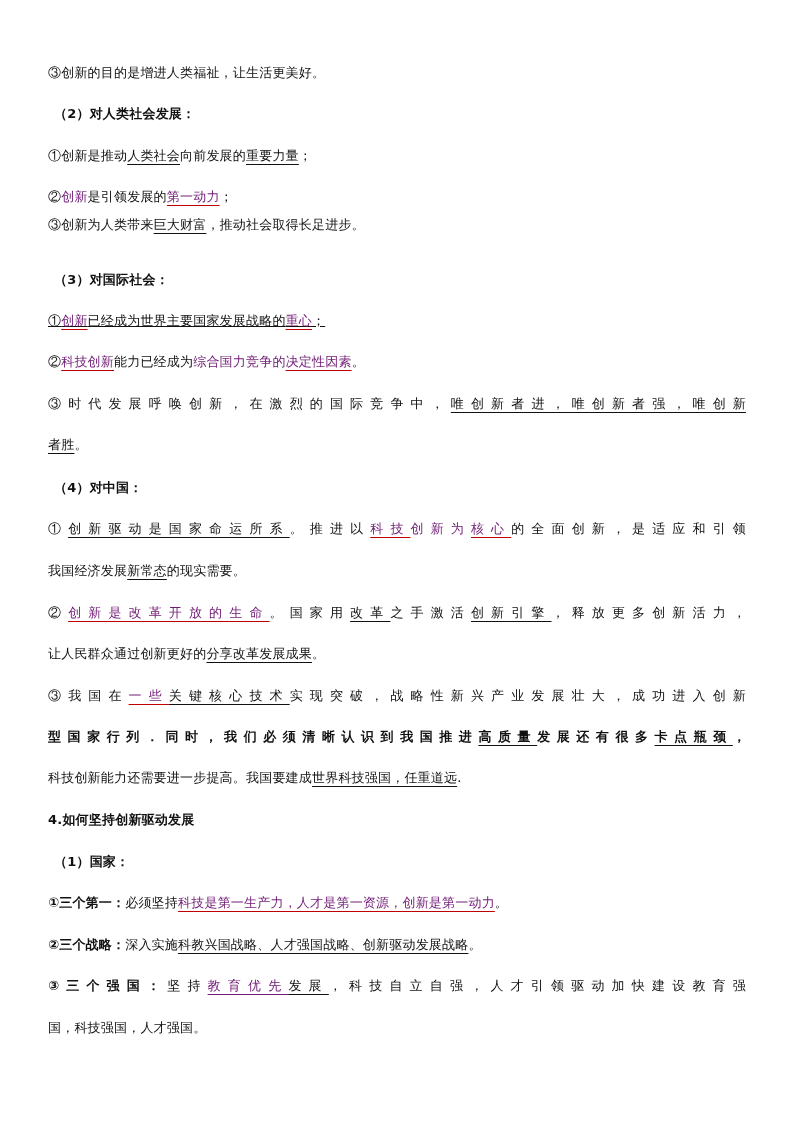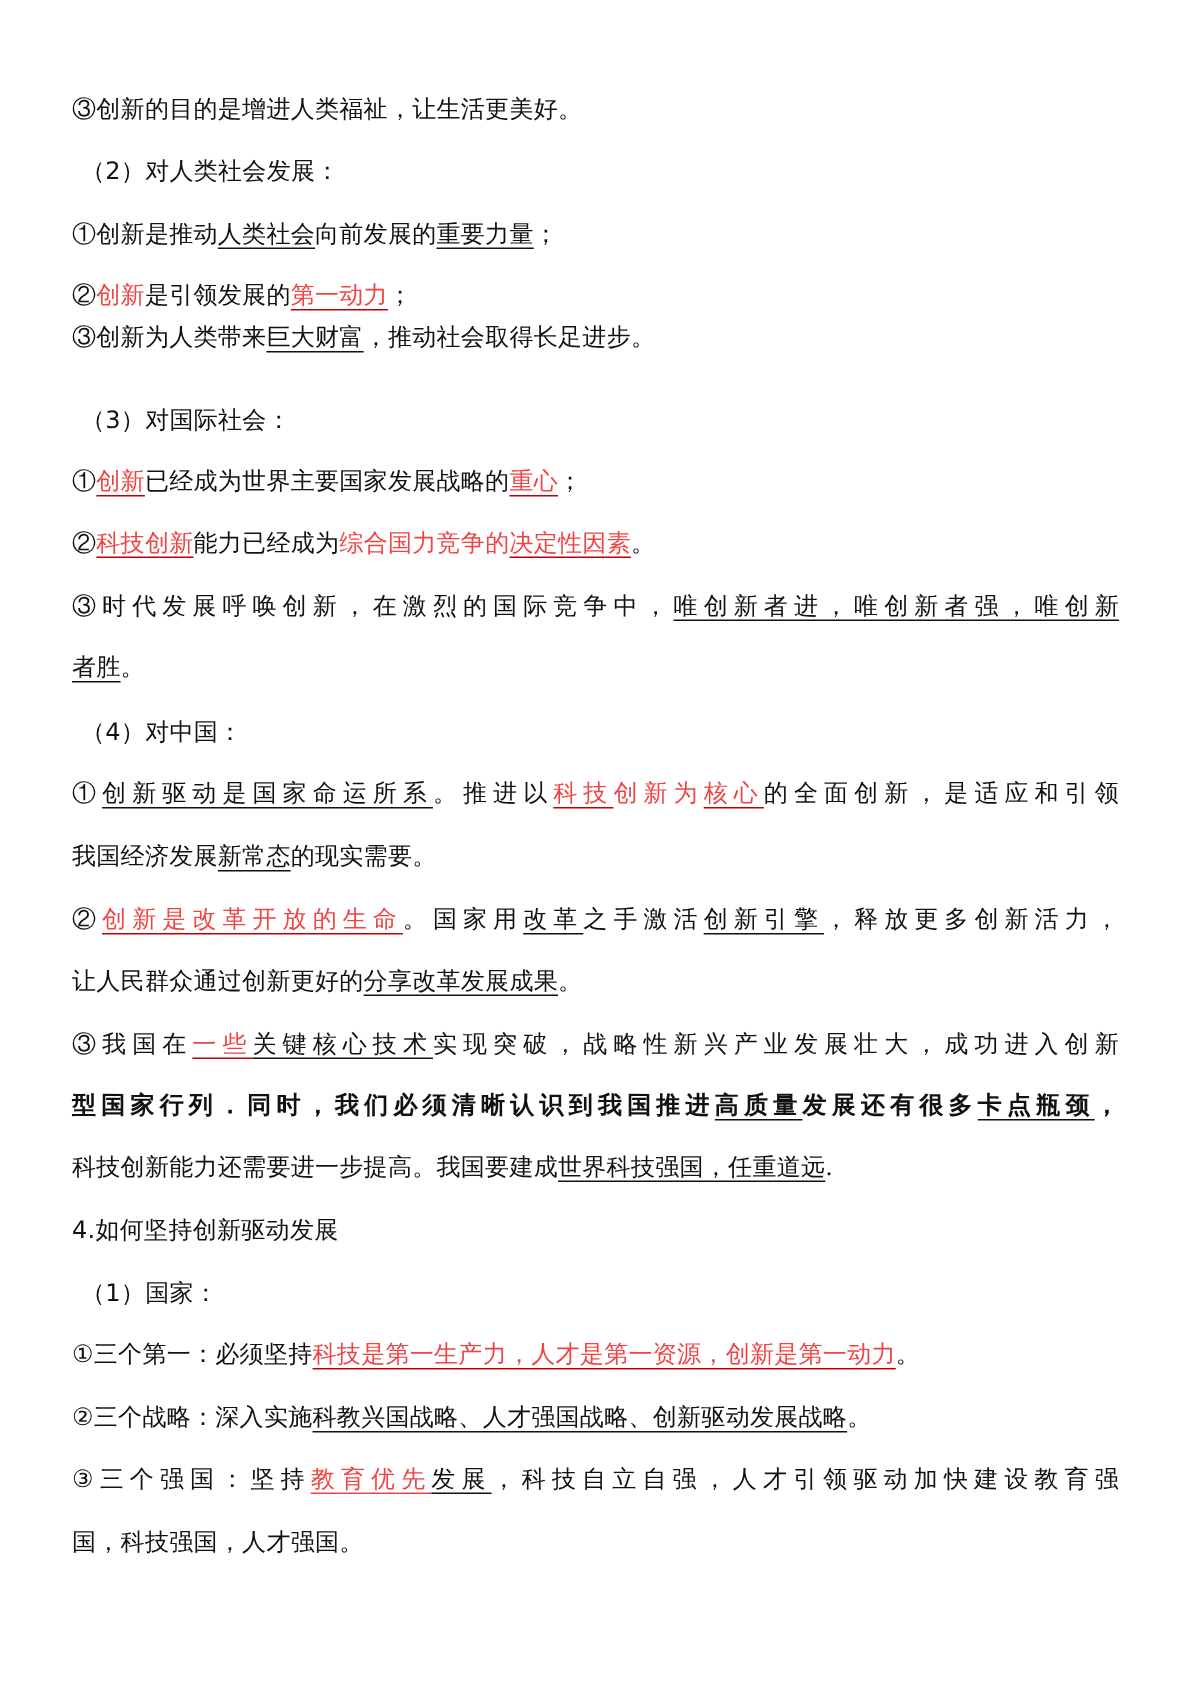--- a/index.html
+++ b/index.html
@@ -4,40 +4,40 @@
 <style>
   html, body { margin: 0; padding: 0; background: #ffffff; }
   body {
     width: 793px; height: 1122px; position: relative; overflow: hidden;
     font-family: "DejaVu Serif", "Liberation Serif", serif;
     color: #111111;
   }
   .page { position: absolute; left: 48px; top: 52px; width: 698px; }
   .line {
     position: absolute; left: 0; height: 41px; line-height: 41px;
-    font-size: 16px; white-space: nowrap; letter-spacing: 0.2px;
+    font-size: 13px; white-space: nowrap; letter-spacing: 0.2px;
   }
   .line.justify { width: 698px; text-align: justify; text-align-last: justify; }
-  .bold { font-weight: normal; font-family: "DejaVu Sans", "Liberation Sans", sans-serif; }
+  .bold { font-weight: bold; font-family: "DejaVu Sans", "Liberation Sans", sans-serif; }
   .sub { left: 6px; }
   .u { text-decoration: underline; text-underline-offset: 4px; text-decoration-thickness: 1px; }
-  .r { color: #ef4444; }
+  .r { color: #701a75; }
   .ur { text-decoration: underline; text-decoration-color: #c00000; text-underline-offset: 4px; text-decoration-thickness: 1px; }
 </style>
 </head>
 <body>
 
 <div class="page" id="page">
     <div class="line" style="top: 0px;"><span>③创新的目的是增进人类福祉，让生活更美好。</span></div>
     <div class="line bold sub" style="top: 41px;"><span>（2）对人类社会发展：</span></div>
     <div class="line" style="top: 83px;"><span>①创新是推动</span><span class="u">人类社会</span><span>向前发展的</span><span class="u">重要力量</span><span>；</span></div>
     <div class="line" style="top: 124px;"><span>②</span><span class="r">创新</span><span>是引领发展的</span><span class="r ur">第一动力</span><span>；</span></div>
     <div class="line" style="top: 152px;"><span>③创新为人类带来</span><span class="u">巨大财富</span><span>，推动社会取得长足进步。</span></div>
     <div class="line bold sub" style="top: 207px;"><span>（3）对国际社会：</span></div>
-    <div class="line" style="top: 248px;"><span>①</span><span class="r ur">创新</span><span>已经成为世界主要国家发展战略的</span><span class="r ur">重心</span><span>；</span></div>
+    <div class="line" style="top: 248px; text-decoration: underline;"><span>①</span><span class="r ur">创新</span><span>已经成为世界主要国家发展战略的</span><span class="r ur">重心</span><span>；</span></div>
     <div class="line" style="top: 289px; text-align: center;"><span>②</span><span class="r ur">科技创新</span><span>能力已经成为</span><span class="r">综合国力竞争的</span><span class="r ur">决定性因素</span><span>。</span></div>
     <div class="line justify" style="top: 331px;"><span>③时代发展呼唤创新，在激烈的国际竞争中，</span><span class="u">唯创新者进，唯创新者强，唯创新</span></div>
     <div class="line" style="top: 372px;"><span class="u">者胜</span><span>。</span></div>
     <div class="line bold sub" style="top: 415px;"><span>（4）对中国：</span></div>
     <div class="line justify" style="top: 456px;"><span>①</span><span class="u">创新驱动是国家命运所系</span><span>。推进以</span><span class="r ur">科技</span><span class="r">创新为</span><span class="r ur">核心</span><span>的全面创新，是适应和引领</span></div>
     <div class="line" style="top: 498px;"><span>我国经济发展</span><span class="u">新常态</span><span>的现实需要。</span></div>
     <div class="line justify" style="top: 540px;"><span>②</span><span class="r ur">创新是改革开放的生命</span><span>。国家用</span><span class="u">改革</span><span>之手激活</span><span class="u">创新引擎</span><span>，释放更多创新活力，</span></div>
     <div class="line" style="top: 581px;"><span>让人民群众通过创新更好的</span><span class="u">分享改革发展成果</span><span>。</span></div>
     <div class="line justify" style="top: 623px;"><span>③我国在</span><span class="r ur">一些</span><span class="u">关键核心技术</span><span>实现突破，战略性新兴产业发展壮大，成功进入创新</span></div>
     <div class="line justify" style="top: 664px; font-weight: bold;"><span>型国家行列．同时，我们必须清晰认识到我国推进</span><span class="u">高质量</span><span>发展还有很多</span><span class="u">卡点瓶颈</span><span>，</span></div>

